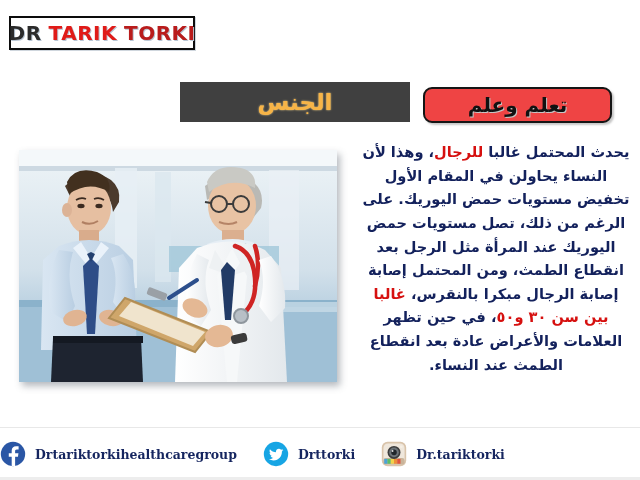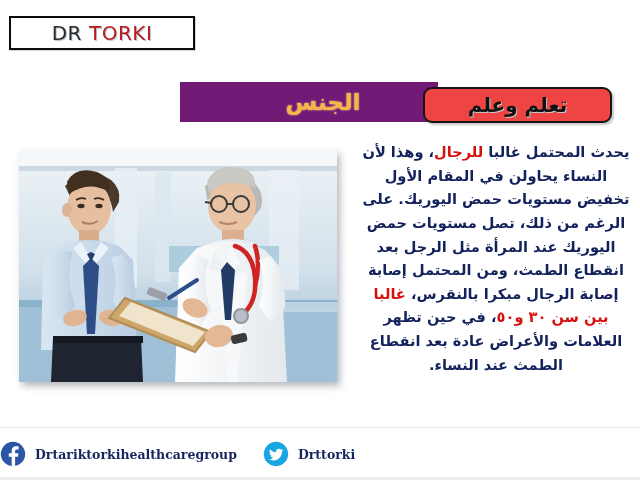--- a/index.html
+++ b/index.html
@@ -30,21 +30,21 @@
     border: 2px solid #0c0c0c;
     box-sizing: border-box;
     display: flex;
     align-items: center;
     justify-content: center;
     gap: 7px;
     box-shadow: 1px 1px 0 #cfd6dd;
   }
   .logo-word {
     font-family: "DejaVu Sans", sans-serif;
-    font-weight: normal;
+    font-weight: bold;
     font-size: 20px;
     letter-spacing: 0.5px;
     line-height: 1;
     text-shadow: 1px 1px 0 #b9c6d4;
   }
   .logo-dr    { color: #2b2b2b; }
   .logo-tarik { color: #e01b18; }
   .logo-torki { color: #b91c1c; }
 
   
@@ -69,25 +69,24 @@
     color: #111111;
   }
 
   
   .title-bar {
     position: absolute;
     left: 180px;
     top: 82px;
     width: 230px;
     height: 40px;
-    background: #701a75;
+    background: #404040;
     display: flex;
     align-items: center;
     justify-content: center;
-    padding-left: 28px;
   }
   .title-bar-text {
     direction: rtl;
     font-family: "DejaVu Sans", sans-serif;
     font-weight: bold;
     font-size: 23px;
     color: #f7b447;
     text-shadow: 0 0 2px #ffd98a;
     line-height: 1;
   }
@@ -187,20 +186,21 @@
     background: #ededed;
   }
 </style>
 </head>
 <body>
 
 <div id="slide">
 
   <div class="logo-box">
     <span class="logo-word logo-dr">DR</span>
+    <span class="logo-word logo-tarik">TARIK</span>
     <span class="logo-word logo-torki">TORKI</span>
   </div>
 
 
   <div class="title-bar">
     <span class="title-bar-text">الجنس</span>
   </div>
 
   <div class="motto-box">
     <span class="motto-text">تعلم وعلم</span>
@@ -327,18 +327,36 @@
       </div>
 
       <div class="social">
         <svg class="ico" viewBox="0 0 32 32">
           <circle cx="16" cy="16" r="15" fill="#17a5e4"></circle>
           <path d="M25 11.2c-0.65 0.3-1.35 0.5-2.1 0.6 0.75-0.45 1.33-1.17 1.6-2.03-0.7 0.42-1.48 0.72-2.3 0.88-0.66-0.7-1.6-1.14-2.64-1.14-2 0-3.62 1.62-3.62 3.62 0 0.28 0.03 0.56 0.09 0.82-3.01-0.15-5.68-1.59-7.46-3.78-0.31 0.54-0.49 1.16-0.49 1.82 0 1.26 0.64 2.37 1.61 3.02-0.59-0.02-1.15-0.18-1.64-0.45v0.05c0 1.75 1.25 3.22 2.9 3.55-0.3 0.08-0.62 0.13-0.95 0.13-0.23 0-0.46-0.02-0.68-0.07 0.46 1.44 1.8 2.49 3.39 2.52-1.24 0.97-2.81 1.55-4.51 1.55-0.29 0-0.58-0.02-0.86-0.05 1.61 1.03 3.52 1.63 5.57 1.63 6.69 0 10.35-5.54 10.35-10.35l-0.01-0.47c0.71-0.51 1.33-1.16 1.82-1.89z" fill="#ffffff"></path>
         </svg>
         <span class="social-label">Drttorki</span>
       </div>
 
+      <div class="social">
+        <svg class="ico" viewBox="0 0 32 32">
+          <rect x="1" y="1" width="30" height="30" rx="7" fill="#d9c4ab"></rect>
+          <rect x="3" y="3" width="26" height="26" rx="5.5" fill="#efe7dc"></rect>
+          <rect x="3" y="21" width="26" height="8" rx="3" fill="#c9b49a"></rect>
+          <rect x="4" y="22" width="4" height="6" fill="#4aa3d8"></rect>
+          <rect x="8" y="22" width="4" height="6" fill="#5bbf6a"></rect>
+          <rect x="12" y="22" width="4" height="6" fill="#f2d24b"></rect>
+          <rect x="16" y="22" width="4" height="6" fill="#ef8e3a"></rect>
+          <rect x="20" y="22" width="4" height="6" fill="#e2543d"></rect>
+          <circle cx="16" cy="14" r="8" fill="#3c3c3c"></circle>
+          <circle cx="16" cy="14" r="6" fill="#6d7479"></circle>
+          <circle cx="16" cy="14" r="3.4" fill="#20262b"></circle>
+          <circle cx="14.2" cy="12.2" r="1.2" fill="#ffffff" opacity="0.85"></circle>
+          <circle cx="25" cy="7" r="1.6" fill="#f6efe4"></circle>
+        </svg>
+        <span class="social-label">Dr.tariktorki</span>
+      </div>
 
     </div>
     <div class="footer-rule"></div>
   </div>
 
 </div>
 
 </body></html>

